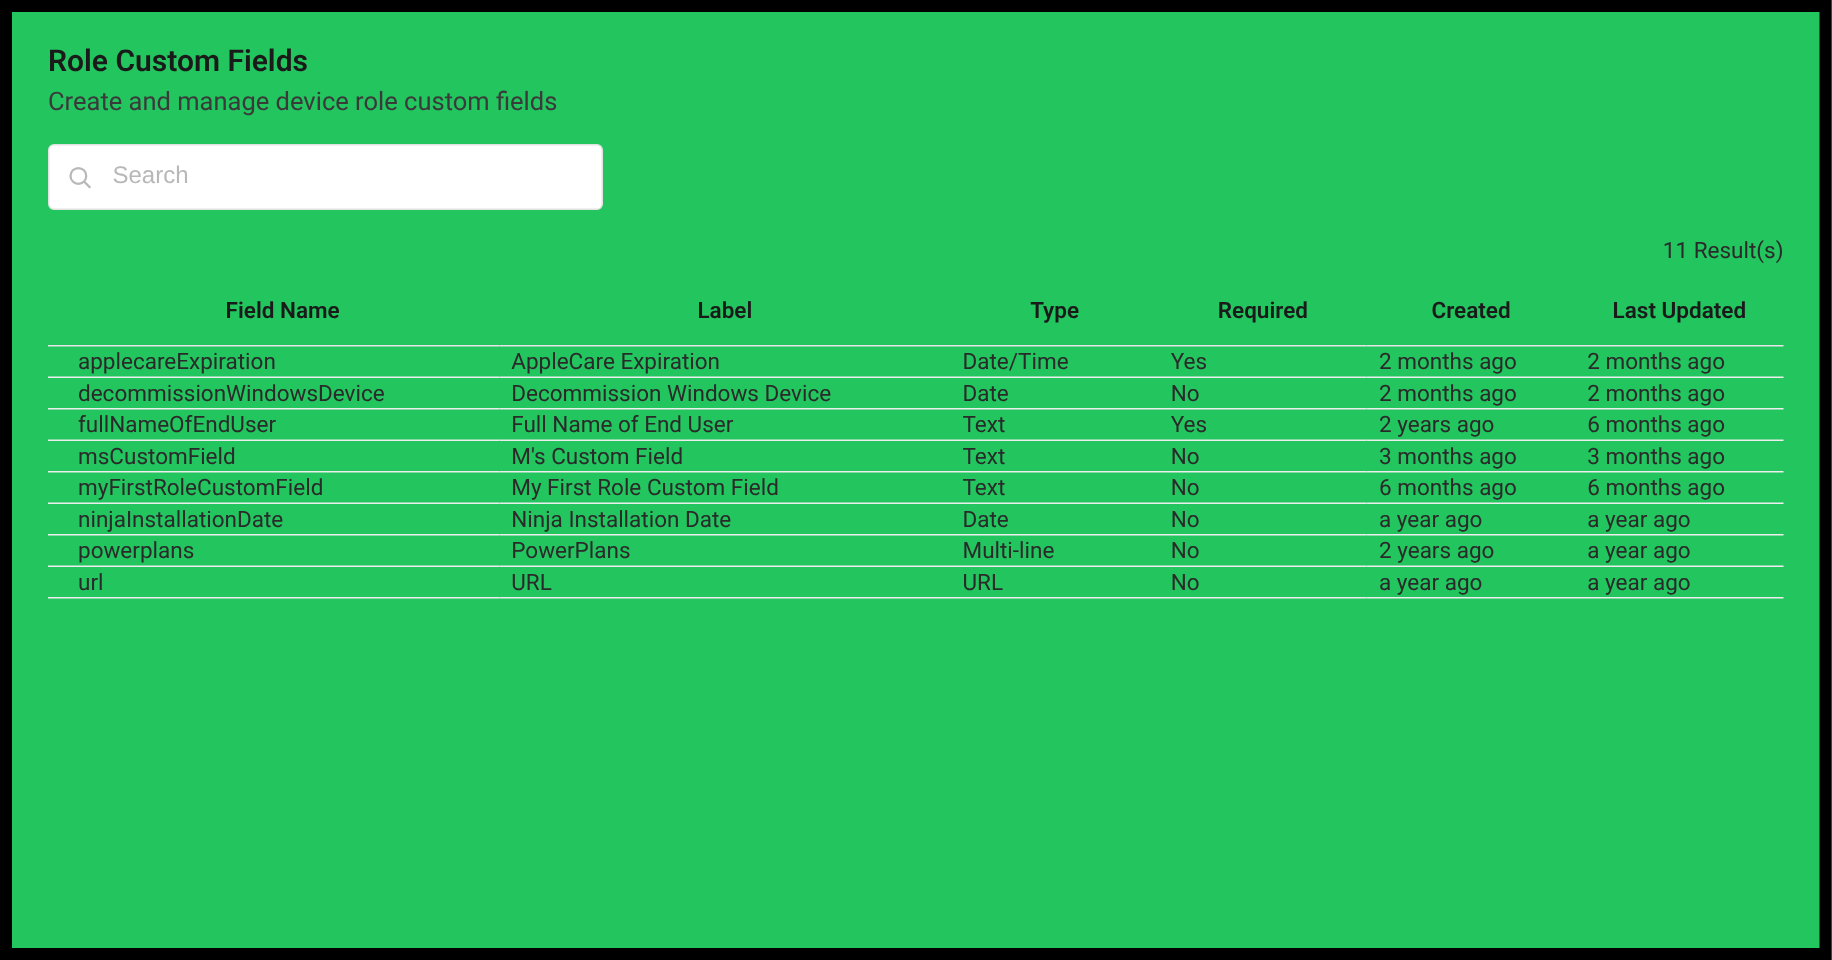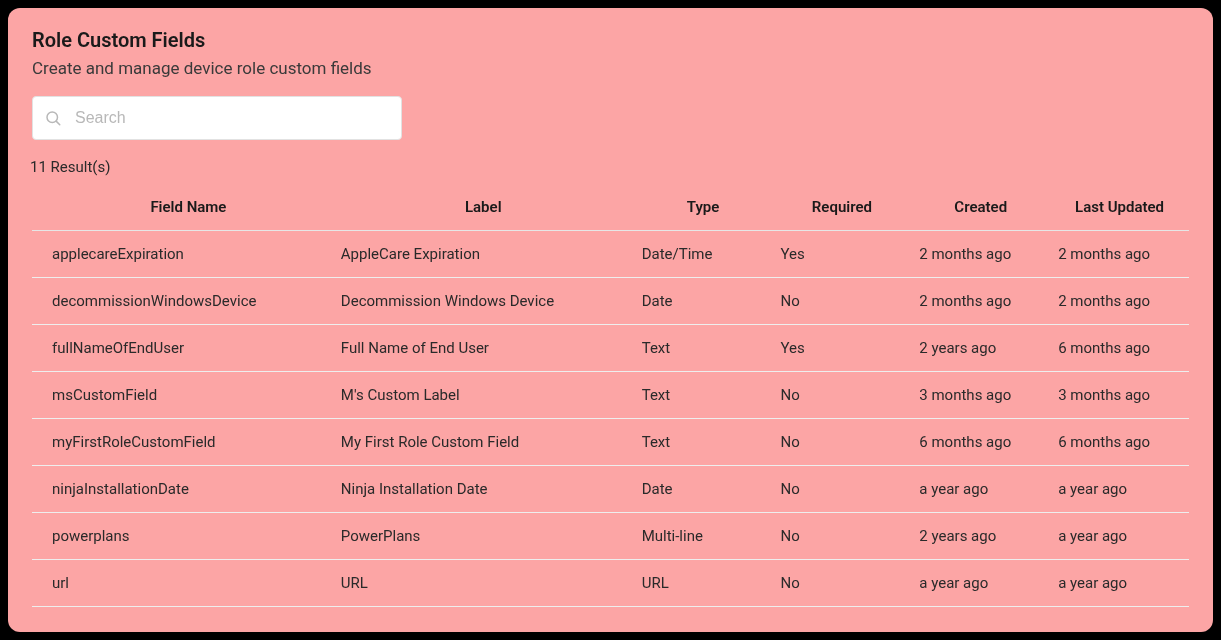--- a/index.html
+++ b/index.html
@@ -9,26 +9,25 @@
     }
     body {
       font-family: -apple-system, BlinkMacSystemFont, "Segoe UI", Roboto, Helvetica, Arial, sans-serif;
       background: #000;
       padding: 8px;
       width: 1221px;
       height: 640px;
       overflow: hidden;
     }
     .panel {
-      background: #fca5a5;
+      background: #22c55e;
       width: 100%;
       height: 100%;
       padding: 20px 24px;
       overflow: hidden;
-      border-radius: 12px;
     }
     .page-title {
       font-size: 20px;
       font-weight: 600;
       color: #1a1a1a;
       margin-bottom: 6px;
     }
     .page-subtitle {
       font-size: 17px;
       color: #3a3a3a;
@@ -60,40 +59,41 @@
       outline: none;
     }
     .search-input::placeholder {
       color: #b8b8b8;
     }
     .results-count {
       font-size: 15px;
       color: #2a2a2a;
       margin-bottom: 10px;
       margin-left: -2px;
+      text-align: right;
     }
     table {
       width: 100%;
       border-collapse: collapse;
     }
     thead th {
       text-align: center;
       font-size: 15px;
       font-weight: 600;
       color: #1a1a1a;
       padding: 12px 8px 14px 8px;
       border-bottom: 1px solid #e6e6e6;
     }
     thead th:first-child {
       padding-left: 20px;
     }
     tbody td {
       font-size: 15px;
       color: #2a2a2a;
-      padding: 14px 8px;
+      padding: 1px 8px;
       border-bottom: 1px solid #eee;
     }
     tbody td:first-child {
       padding-left: 20px;
     }
     .col-field { width: 26%; }
     .col-label { width: 26%; }
     .col-type  { width: 12%; }
     .col-req   { width: 12%; }
     .col-created { width: 12%; }
@@ -150,21 +150,21 @@
         <tr>
           <td>fullNameOfEndUser</td>
           <td>Full Name of End User</td>
           <td>Text</td>
           <td>Yes</td>
           <td>2 years ago</td>
           <td>6 months ago</td>
         </tr>
         <tr>
           <td>msCustomField</td>
-          <td>M's Custom Label</td>
+          <td>M's Custom Field</td>
           <td>Text</td>
           <td>No</td>
           <td>3 months ago</td>
           <td>3 months ago</td>
         </tr>
         <tr>
           <td>myFirstRoleCustomField</td>
           <td>My First Role Custom Field</td>
           <td>Text</td>
           <td>No</td>

